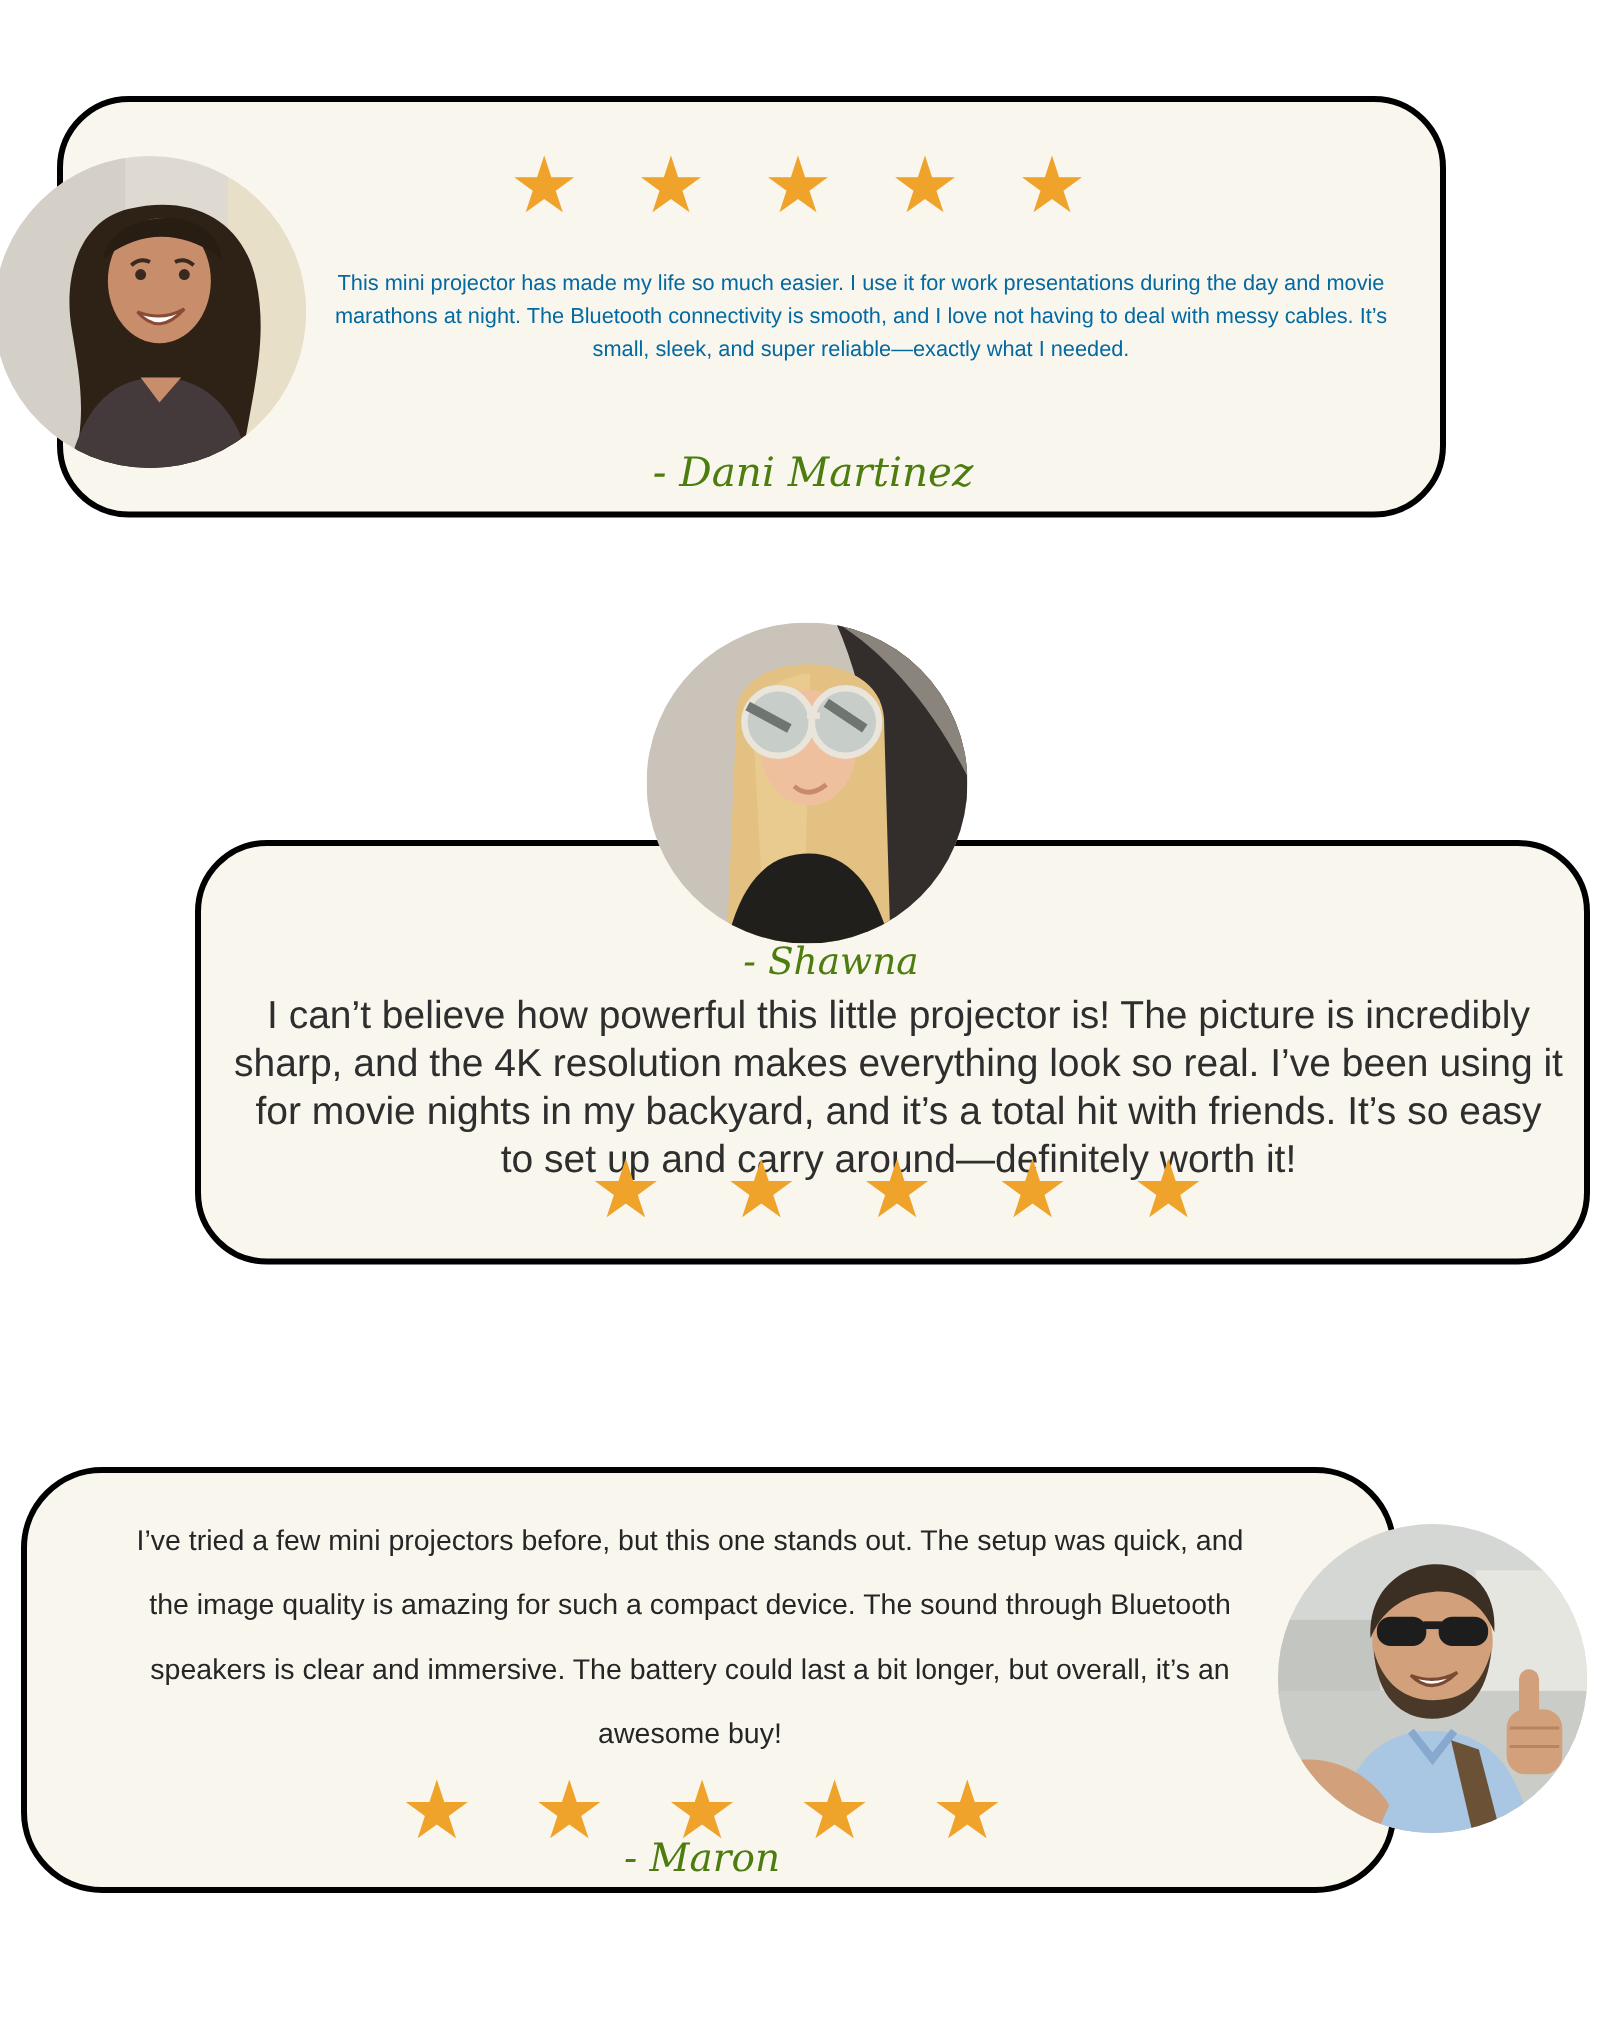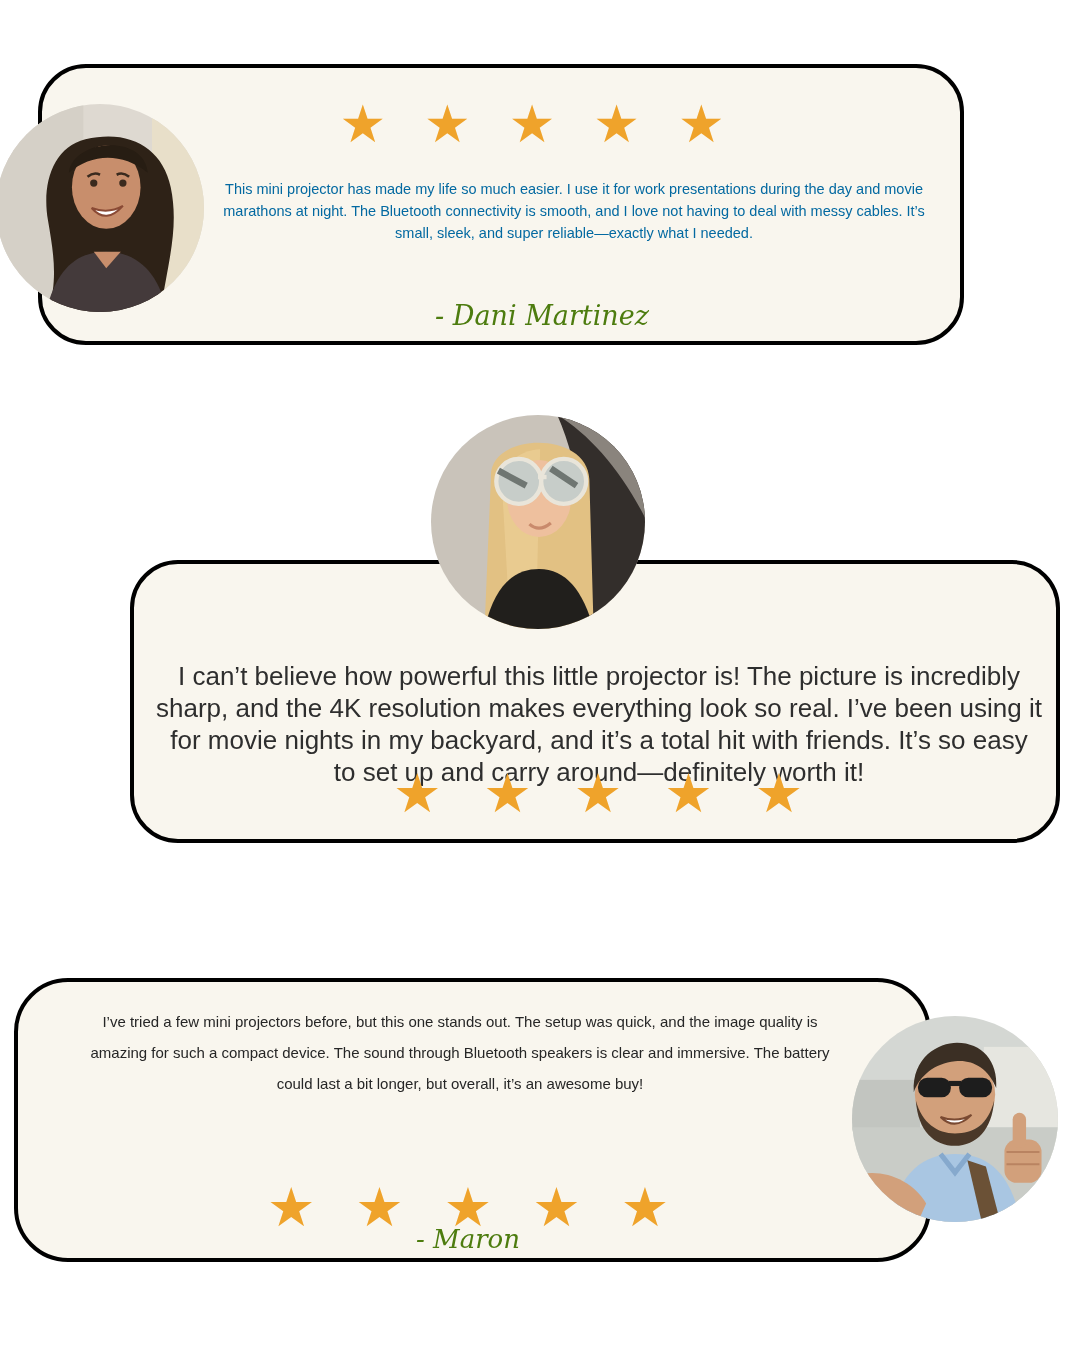--- a/index.html
+++ b/index.html
@@ -52,21 +52,21 @@
   .stars3 { left:70px;  top:198px; width:760px; gap:40px; }
   .stars3 .star { font-size:54px; }
 
   .review {
     position:absolute;
     text-align:center;
     color:#333333;
   }
   .review1 { left:172px; top:110px; width:720px; font-size:14.5px; line-height:22px; color:#0369a1; }
   .review2 { left:22px;  top:96px;  width:886px; font-size:26px; line-height:32px; color:#2e2e2e; }
-  .review3 { left:62px;  top:24px;  width:760px; font-size:15px;  line-height:31px; color:#262626; }
+  .review3 { left:62px;  top:24px;  width:760px; font-size:19px;  line-height:43px; color:#262626; }
 
   .name {
     position:absolute;
     text-align:center;
     font-family:"DejaVu Serif", serif;
     font-style:italic;
     color:#4d7c0f;
   }
   .name1 { left:50px; top:232px; width:900px; font-size:27px; }
   .name2 { left:0;    top:62px;  width:840px; font-size:25px; }
@@ -116,20 +116,21 @@
         <path d="M66 60 C70 40 90 32 102 32 L98 200 L74 200 Z" fill="#eed29a" opacity="0.6"></path>
         <ellipse cx="101" cy="78" rx="30" ry="36" fill="#eec09e"></ellipse>
         <circle cx="82" cy="62" r="21" fill="#c7cdc9" stroke="#e9e5da" stroke-width="4"></circle>
         <circle cx="124" cy="62" r="21" fill="#c7cdc9" stroke="#e9e5da" stroke-width="4"></circle>
         <path d="M63 52 l26 14 M112 50 l24 16" stroke="#6f7672" stroke-width="6"></path>
         <rect x="100" y="56" width="8" height="4" fill="#e9e5da"></rect>
         <path d="M92 102 Q101 110 112 101" stroke="#c98a6c" stroke-width="3" fill="none"></path>
         <path d="M50 200 C60 156 80 144 101 144 C126 144 142 164 152 200 Z" fill="#211f1c"></path>
       </svg>
     </div>
+    <div class="name name2">- Shawna</div>
     <p class="review review2">I can’t believe how powerful this little projector is! The picture is incredibly sharp, and the 4K resolution makes everything look so real. I’ve been using it for movie nights in my backyard, and it’s a total hit with friends. It’s so easy to set up and carry around—definitely worth it!</p>
     <div class="stars stars2">
         <span class="star">★</span>
         <span class="star">★</span>
         <span class="star">★</span>
         <span class="star">★</span>
         <span class="star">★</span>
       </div>
   </section>
 

